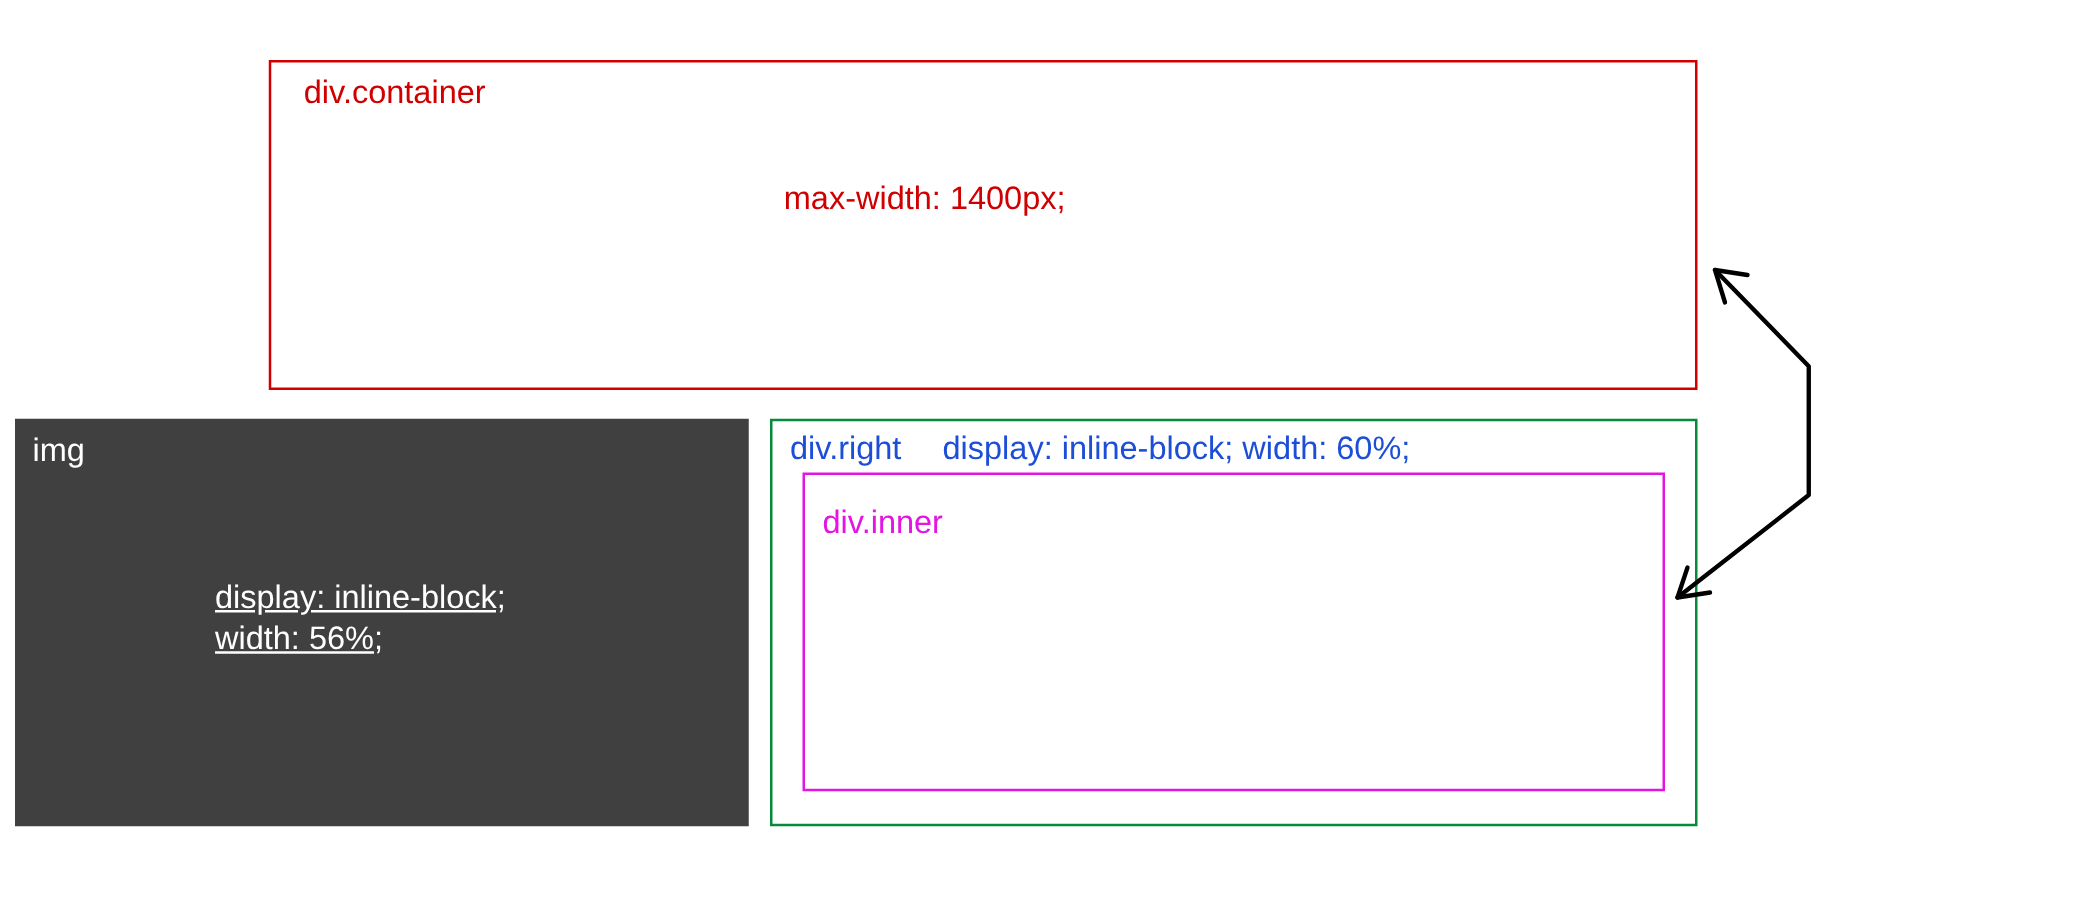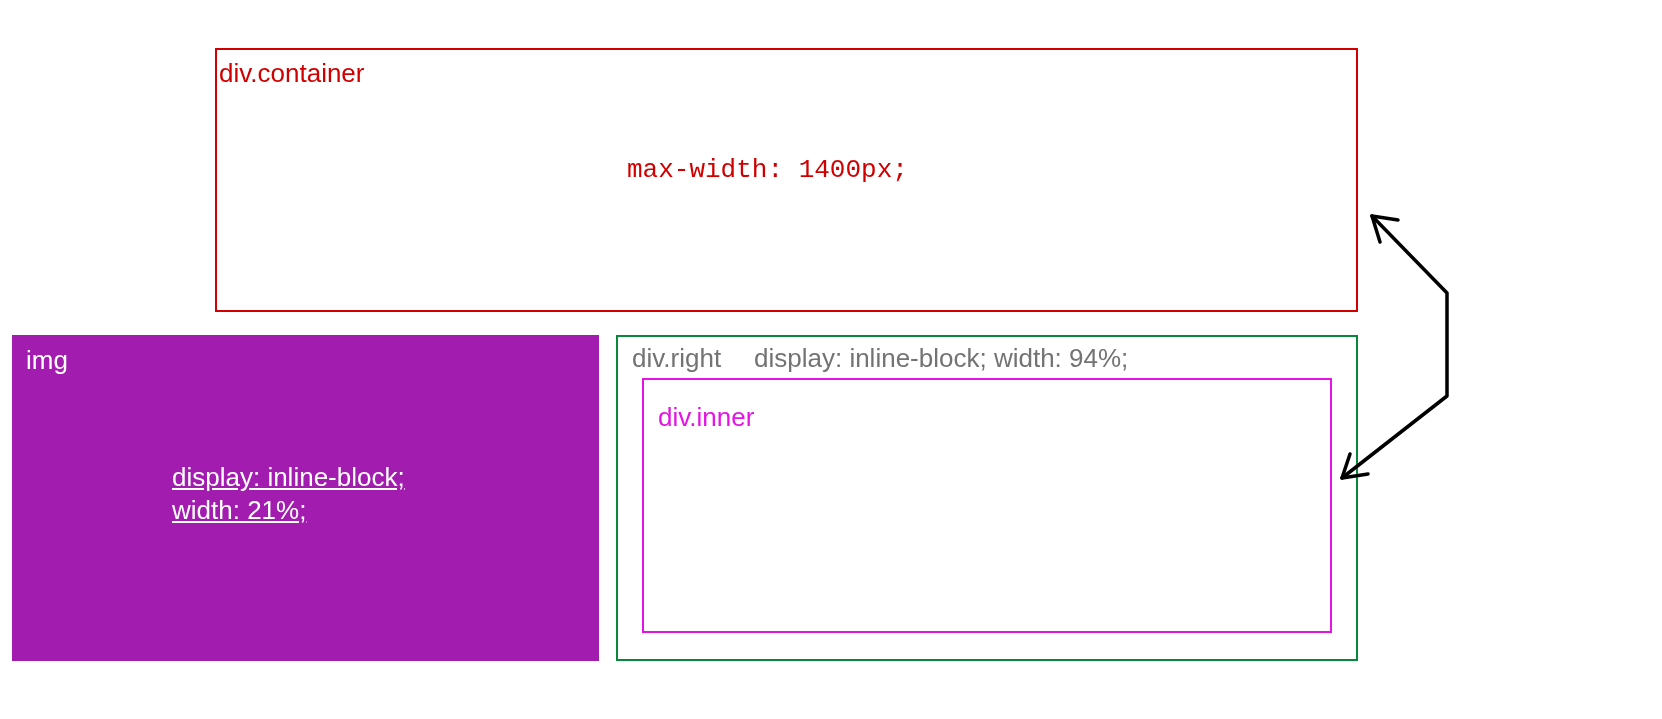--- a/index.html
+++ b/index.html
@@ -19,39 +19,38 @@
       position: absolute;
       font-size: 24px;
     }
     .container-box {
       left: 215px;
       top: 48px;
       width: 1143px;
       height: 264px;
       border: 2px solid #d10000;
       color: #d10000;
-      padding: 8px 2px;
+      padding: 8px 26px;
     }
     .container-label {
       font-size: 26px;
     }
     .container-rules {
       position: absolute;
       left: 410px;
-      top: 104px;
+      top: 92px;
       line-height: 1.25;
       font-size: 26px;
-      font-family: Liberation Mono, monospace;
     }
     .img-box {
       left: 12px;
       top: 335px;
       width: 587px;
       height: 326px;
-      background: #a21caf;
+      background: #404040;
       color: #ffffff;
       padding: 10px 14px;
     }
     .img-label {
       font-size: 26px;
     }
     .img-rules {
       position: absolute;
       left: 160px;
       top: 126px;
@@ -59,21 +58,21 @@
       font-size: 26px;
       text-decoration: underline;
     }
     .right-box {
       left: 616px;
       top: 335px;
       width: 742px;
       height: 326px;
       border: 2px solid #068a3a;
       padding: 6px 12px;
-      color: #737373;
+      color: #1d4ed8;
     }
     .right-label {
       font-size: 26px;
       position: absolute;
       top: 6px;
       left: 14px;
     }
     .right-rules {
       font-size: 26px;
       position: absolute;
@@ -109,27 +108,27 @@
     <div class="container-label">div.container</div>
     <div class="container-rules">
       <div>max-width: 1400px;</div>
     </div>
   </div>
 
   <div class="box img-box">
     <div class="img-label">img</div>
     <div class="img-rules">
       <div>display: inline-block;</div>
-      <div>width: 21%;</div>
+      <div>width: 56%;</div>
     </div>
   </div>
 
   <div class="box right-box">
     <div class="right-label">div.right</div>
-    <div class="right-rules">display: inline-block; width: 94%;</div>
+    <div class="right-rules">display: inline-block; width: 60%;</div>
   </div>
 
   <div class="box inner-box">
     <div class="inner-label">div.inner</div>
   </div>
 
   <svg class="arrow-svg" viewBox="0 0 1662 719">
 
     <path d="M 1372 216 L 1447 293 L 1447 396 L 1342 478" stroke="#000000" stroke-width="3.5" fill="none" stroke-linejoin="round" stroke-linecap="round"></path>
 

